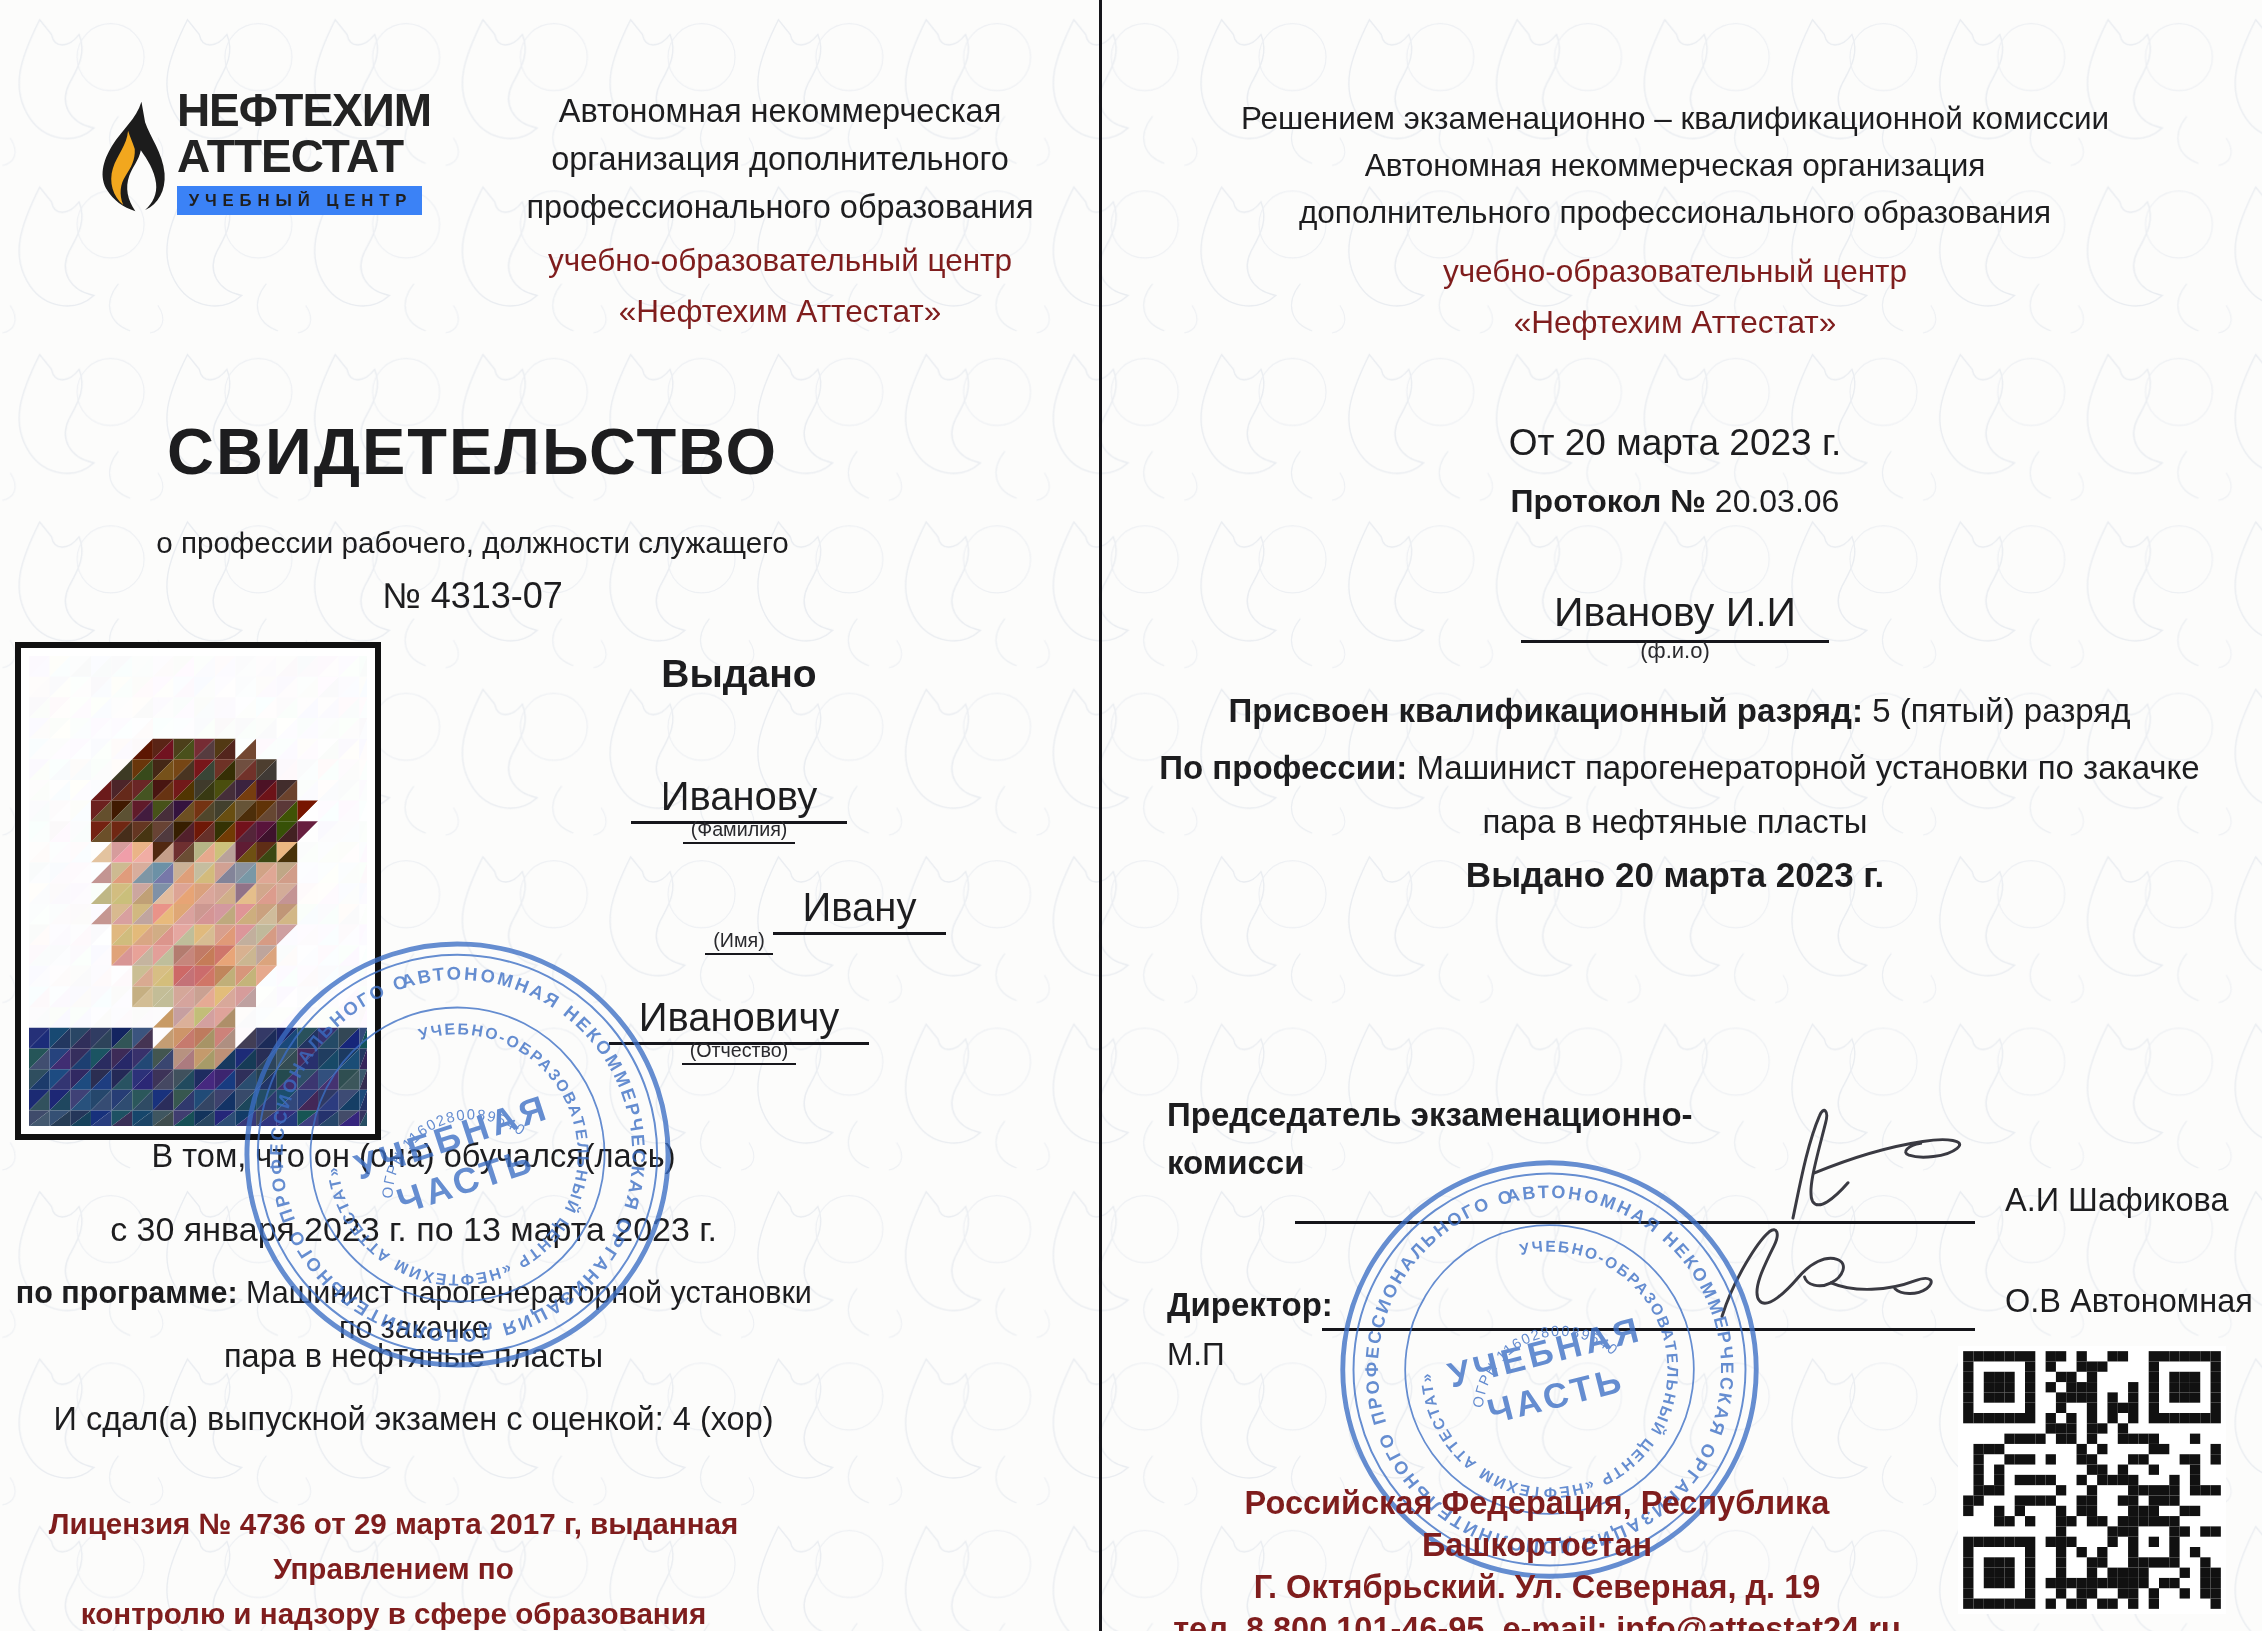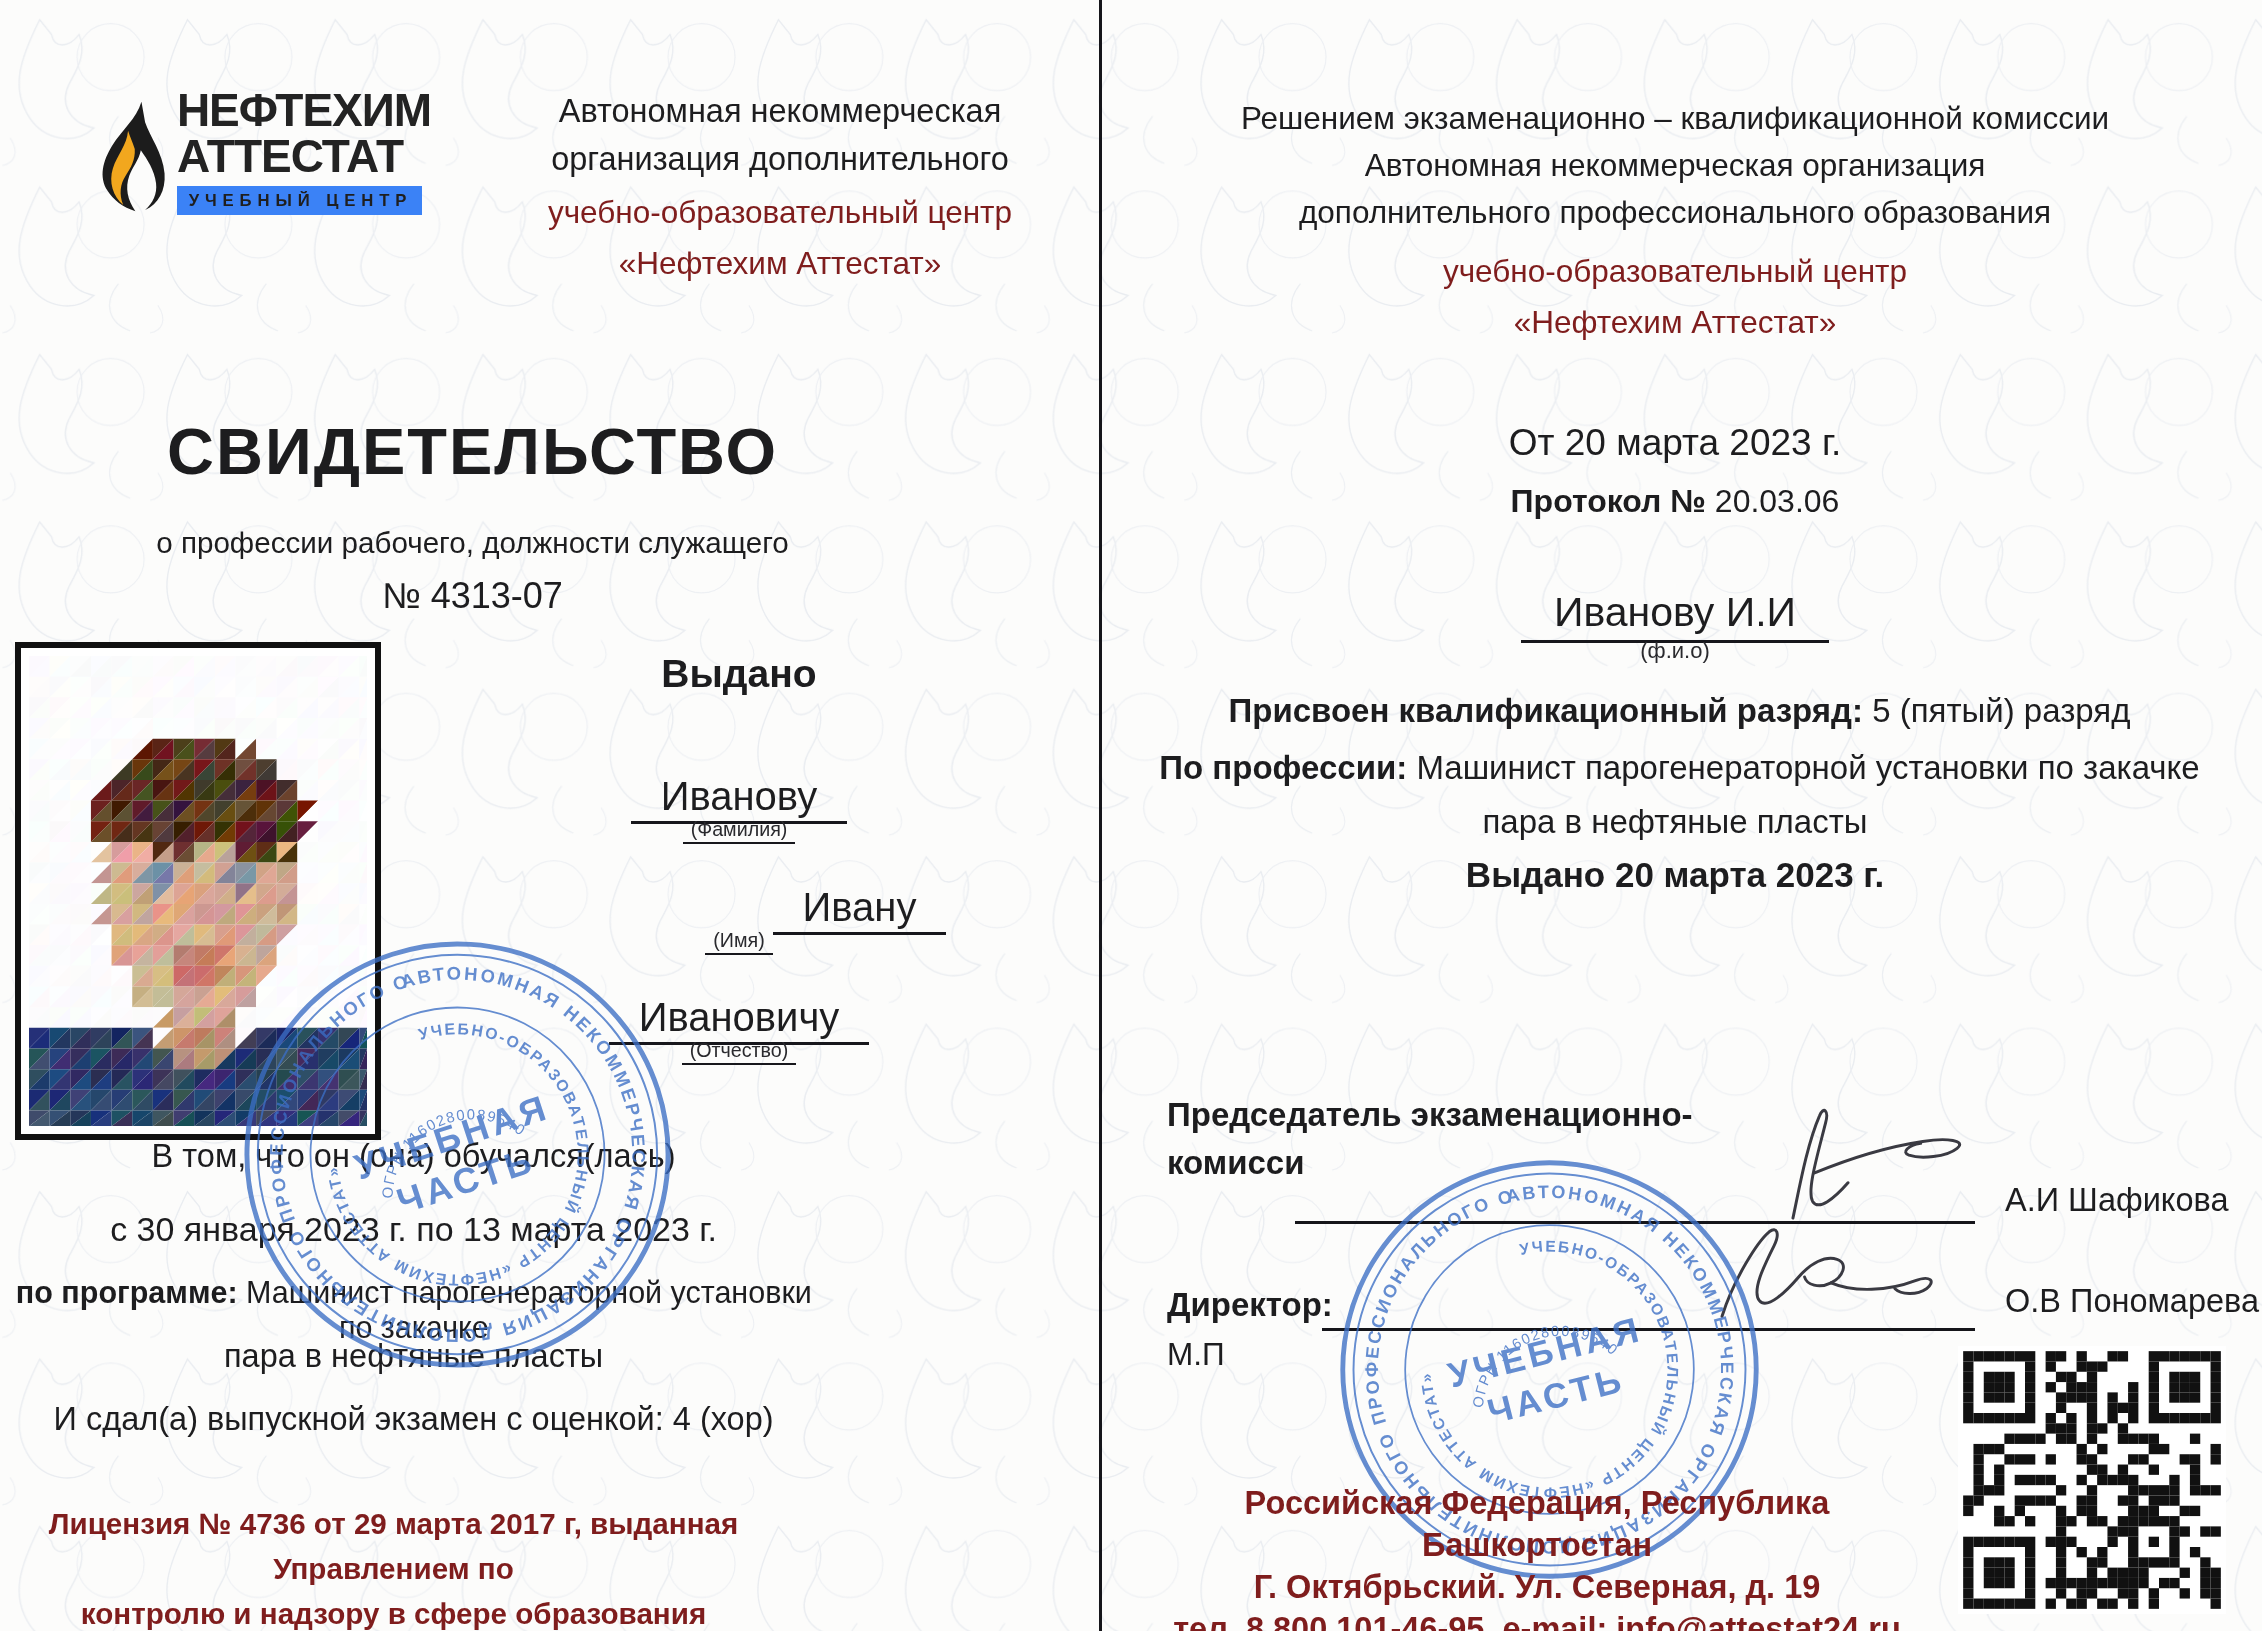--- a/index.html
+++ b/index.html
@@ -62,20 +62,21 @@
       <div class="logo-text">
         <div class="logo-word">НЕФТЕХИМ</div>
         <div class="logo-word">АТТЕСТАТ</div>
         <div class="logo-banner">УЧЕБНЫЙ ЦЕНТР</div>
       </div>
     </div>
 
     <div class="abs ctr" style="left:497px;top:87px;width:566px;">
       <div class="orgline">Автономная некоммерческая</div>
       <div class="orgline">организация дополнительного</div>
+      <div class="orgline">профессионального образования</div>
       <div class="orgred red" style="margin-top:3.9px;">учебно-образовательный центр</div>
       <div class="orgred red">«Нефтехим Аттестат»</div>
     </div>
 
     <div class="abs ctr title" style="left:59px;top:414px;width:827px;">СВИДЕТЕЛЬСТВО</div>
     <div class="abs ctr" style="left:59px;top:526px;width:827px;font-size:29.6px;">о профессии рабочего, должности служащего</div>
     <div class="abs ctr" style="left:59px;top:575px;width:827px;font-size:36px;">№ 4313-07</div>
 
     <div class="abs photo-frame" style="left:14.8px;top:642px;width:366px;height:498px;">
       <div id="portrait" style="width:100%;height:100%;"><svg viewBox="0 0 344 478" width="100%" height="100%" preserveAspectRatio="none">
@@ -969,21 +970,21 @@
    <path d="M52,66 C86,52 122,40 162,34 C187,30 207,33 197,41 C186,50 160,52 148,48 C140,45 147,38 160,36"></path>
  </svg></div>
     <div class="abs sig-name" style="left:2005px;top:1182px;">А.И Шафикова</div>
 
     <div class="abs sig-label" style="left:1167px;top:1281px;">Директор:</div>
     <div class="abs sigline" style="left:1322px;top:1328px;width:653px;"></div>
     <div id="sig2" class="abs" style="left:1704px;top:1220px;width:266px;height:113px;"><svg viewBox="0 0 270 115" width="100%" height="100%" fill="none" stroke="#3a3a42" stroke-width="3" stroke-linecap="round">
    <path d="M18,98 C30,60 54,22 66,12 C74,6 77,14 71,26 C61,46 48,72 56,82 C64,92 84,72 96,58 C108,44 123,36 135,40 C147,44 141,58 129,64 C117,70 104,66 102,58"></path>
    <path d="M129,64 C152,74 188,72 214,62 C230,56 236,62 226,70 C216,77 200,76 194,70"></path>
  </svg></div>
-    <div class="abs sig-name" style="left:2005px;top:1283px;">О.В Пономарева</div>
+    <div class="abs sig-name" style="left:2005px;top:1283px;">О.В Автономная</div>
 
     <div class="abs" style="left:1167px;top:1336px;font-size:31.5px;">М.П</div>
 
     <div id="stamp-right" class="abs stamp" style="left:1335px;top:1155px;width:429px;height:429px;transform:rotate(-14deg);"><svg viewBox="-220 -220 440 440" width="100%" height="100%">
   <defs>
     <path id="sro" d="M 0 -176 A 176 176 0 1 1 -0.05 -176" fill="none"></path>
     <path id="sri" d="M 0 -121 A 121 121 0 1 1 -0.05 -121" fill="none"></path>
     <path id="srg" d="M -76 22 A 80 80 0 0 1 76 22" fill="none"></path>
   </defs>
   <g fill="none" stroke="#3b6ec5">

